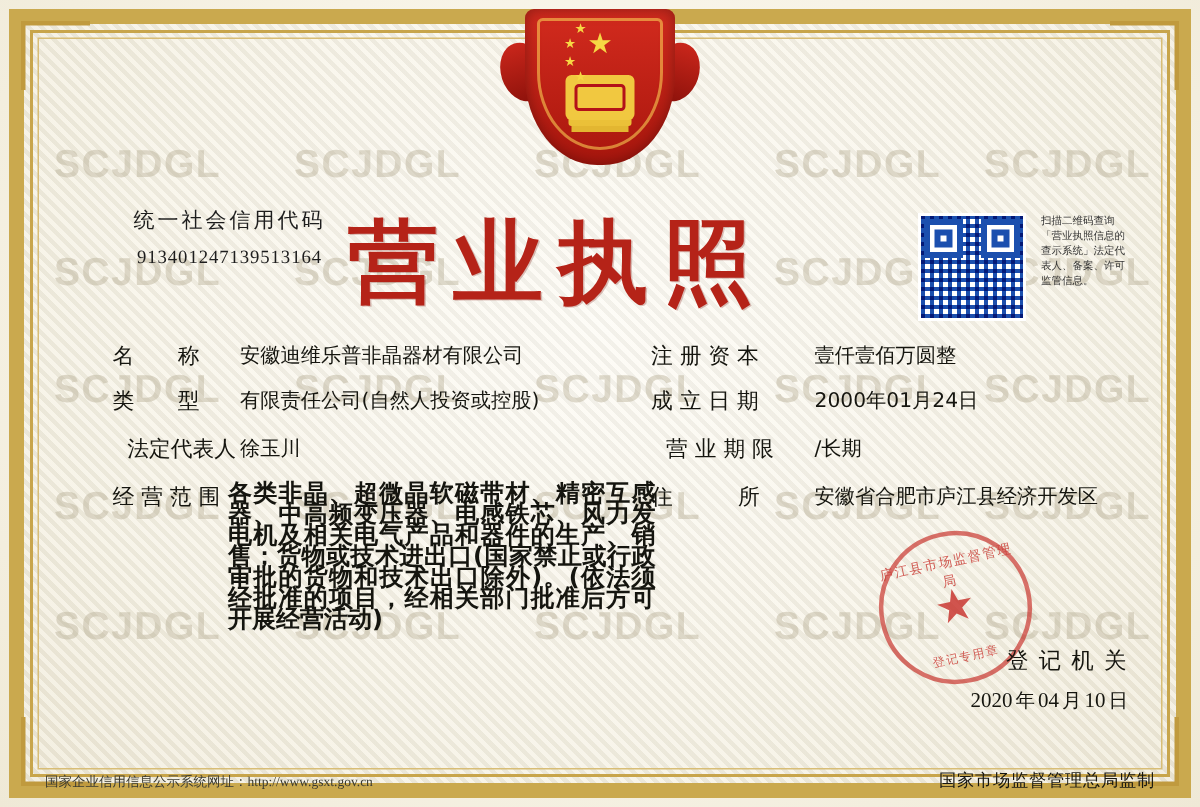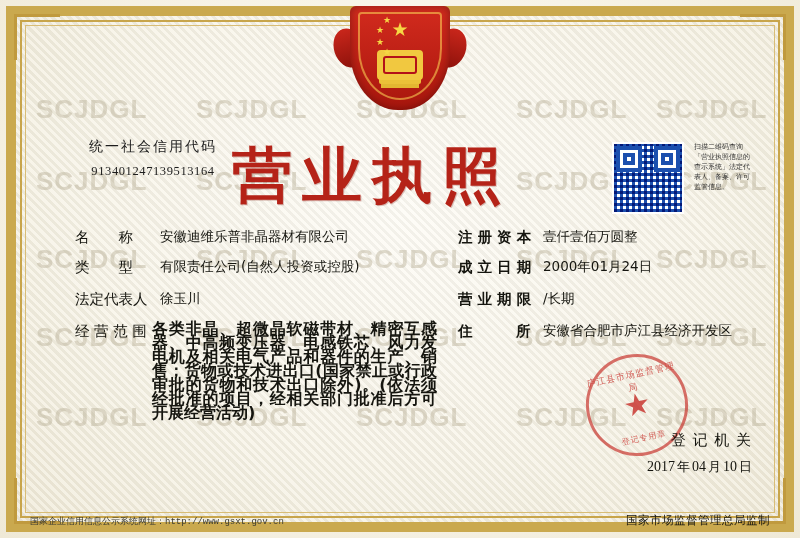--- a/index.html
+++ b/index.html
@@ -242,21 +242,21 @@
   }
   .val {
     position: absolute;
     font-size: 13.5px;
     color: #15150f;
     font-family: "DejaVu Sans", sans-serif;
     white-space: nowrap;
   }
   .lbl-left  { left: 75px;  width: 92px; }
   .val-left  { left: 160px; }
-  .lbl-right { left: 458px; width: 92px; font-weight: bold; }
+  .lbl-right { left: 434px; width: 92px; }
   .val-right { left: 543px; }
 
   .scope-text {
     position: absolute;
     left: 152px;
     top: 0;
     width: 285px;
     font-size: 16px;
     line-height: 14px;
     color: #15150f;
@@ -326,21 +326,21 @@
     padding: 0 2px;
   }
 
   
   .footer-left {
     position: absolute;
     left: 30px;
     bottom: 10px;
     font-size: 9px;
     color: #3a3a30;
-    font-family: Liberation Mono, monospace;
+    font-family: Liberation Serif, serif;
   }
   .footer-right {
     position: absolute;
     right: 30px;
     bottom: 10px;
     font-size: 11.5px;
     color: #15150f;
     letter-spacing: 0.5px;
     margin-top: 44px;
   }
@@ -419,21 +419,21 @@
       <div class="val val-right">壹仟壹佰万圆整</div>
     </div>
 
     <div class="row" style="height:32px;">
       <div class="lbl lbl-left">类　　型</div>
       <div class="val val-left">有限责任公司(自然人投资或控股)</div>
       <div class="lbl lbl-right">成 立 日 期</div>
       <div class="val val-right">2000年01月24日</div>
     </div>
 
-    <div class="row" style="height:32px;">
+    <div class="row" style="height:32px;text-align:center;">
       <div class="lbl lbl-left">法定代表人</div>
       <div class="val val-left">徐玉川</div>
       <div class="lbl lbl-right">营 业 期 限</div>
       <div class="val val-right">/长期</div>
     </div>
 
     <div class="row" style="height:80px;">
       <div class="lbl lbl-left">经 营 范 围</div>
       <div class="scope-text">各类非晶、超微晶软磁带材、精密互感器、中高频变压器、电感铁芯、风力发电机及相关电气产品和器件的生产、销售；货物或技术进出口(国家禁止或行政审批的货物和技术出口除外)。(依法须经批准的项目，经相关部门批准后方可开展经营活动)</div>
       <div class="lbl lbl-right">住　　　所</div>
@@ -443,19 +443,19 @@
   </div>
 
   <div class="seal">
     <div class="seal-text-top">庐江县市场监督管理局</div>
     <div class="seal-star">★</div>
     <div class="seal-text-bottom">登记专用章</div>
   </div>
 
   <div class="authority">登 记 机 关</div>
   <div class="issue-date">
-    <span class="num">2017</span><span>年</span><span class="num">04</span><span>月</span><span class="num">10</span><span>日</span>
+    <span class="num">2020</span><span>年</span><span class="num">04</span><span>月</span><span class="num">10</span><span>日</span>
   </div>
 
   <div class="footer-left">国家企业信用信息公示系统网址：http://www.gsxt.gov.cn</div>
   <div class="footer-right">国家市场监督管理总局监制</div>
 
 </div>
 
 </body></html>

